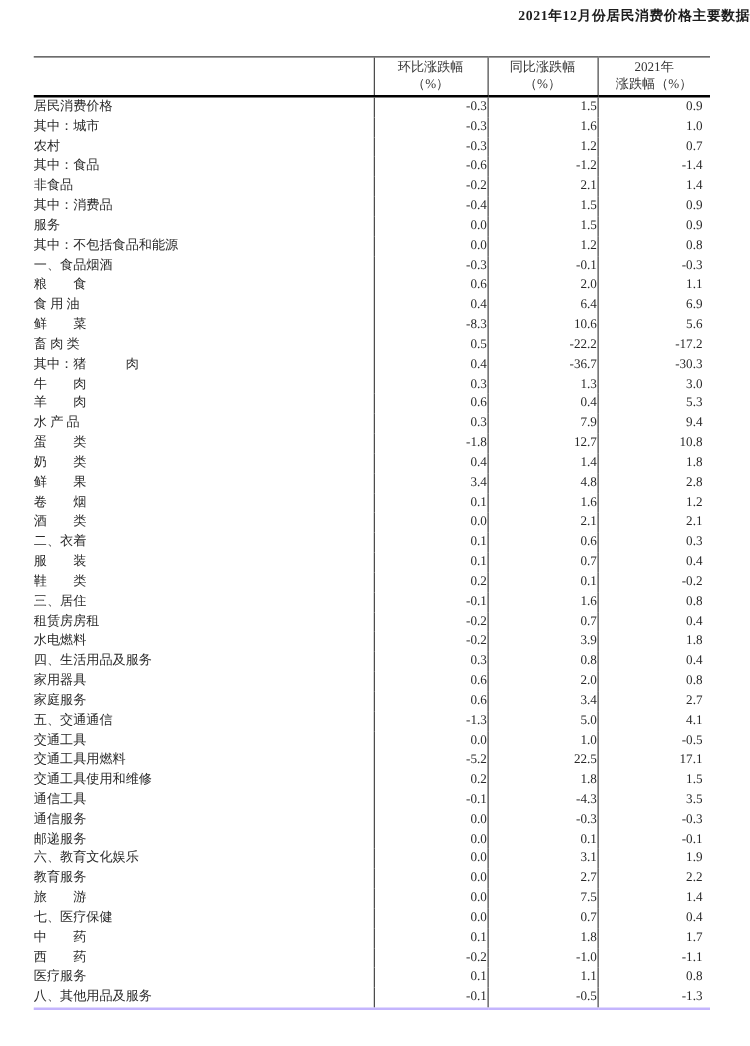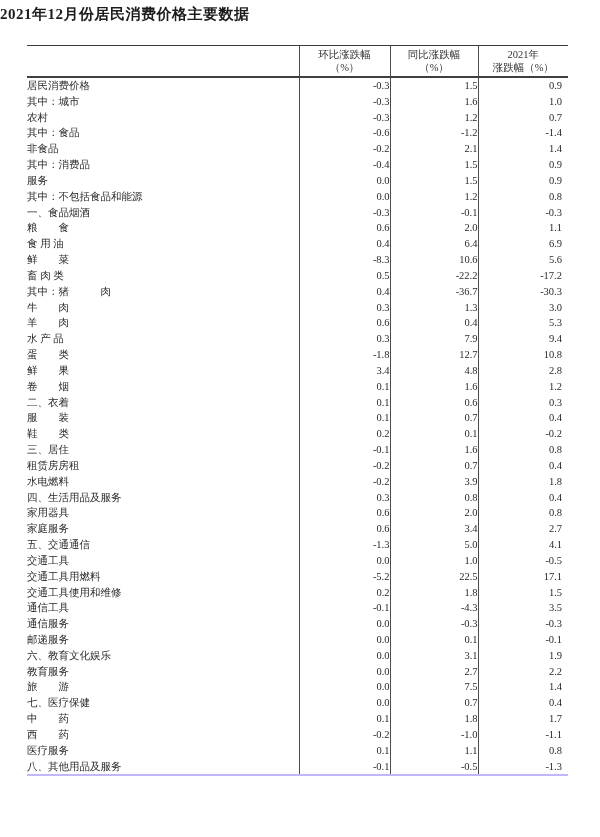--- a/index.html
+++ b/index.html
@@ -2,30 +2,30 @@
 <html><head>
 <meta charset="utf-8">
 <style>
   html,body{margin:0;padding:0;background:#ffffff;}
   .page{
     position:relative;width:600px;height:837px;background:#ffffff;overflow:hidden;
     font-family:"Liberation Serif","DejaVu Serif",serif;color:#2a2a2a;
   }
   .title{
     position:absolute;top:5px;left:0;width:100%;margin:0;
-    text-align:left;font-size:15px;font-weight:bold;color:#1c1c1c;
+    text-align:right;font-size:11px;font-weight:bold;color:#1c1c1c;
     letter-spacing:0.5px;
   }
   table.cpi{
     position:absolute;left:27px;top:45px;width:541px;
     border-collapse:collapse;table-layout:fixed;
   }
   table.cpi thead th{
     border-top:1.5px solid #3c3c3c;
-    border-bottom:2px solid #404040;
+    border-bottom:2px solid #000000;
     font-weight:normal;font-size:10.5px;line-height:13px;
     padding:2px 0;color:#333;vertical-align:middle;
   }
   table.cpi th:nth-child(n+2),
   table.cpi td:nth-child(n+2){border-left:1px solid #4c4c4c;}
   table.cpi tbody td{
     height:15.83px;font-size:10.5px;line-height:15.83px;
     padding:0;overflow:hidden;white-space:nowrap;color:#2a2a2a;
   }
   table.cpi tbody tr:last-child td{border-bottom:2px solid #c4b5fd;}
@@ -172,30 +172,42 @@
           <td class="num">7.9</td>
           <td class="num last">9.4</td>
         </tr>
         <tr>
           <td class="label ind2">蛋　　类</td>
           <td class="num">-1.8</td>
           <td class="num">12.7</td>
           <td class="num last">10.8</td>
         </tr>
         <tr>
+          <td class="label ind2">奶　　类</td>
+          <td class="num">0.4</td>
+          <td class="num">1.4</td>
+          <td class="num last">1.8</td>
+        </tr>
+        <tr>
           <td class="label ind2">鲜　　果</td>
           <td class="num">3.4</td>
           <td class="num">4.8</td>
           <td class="num last">2.8</td>
         </tr>
         <tr>
           <td class="label ind2">卷　　烟</td>
           <td class="num">0.1</td>
           <td class="num">1.6</td>
           <td class="num last">1.2</td>
+        </tr>
+        <tr>
+          <td class="label ind2">酒　　类</td>
+          <td class="num">0.0</td>
+          <td class="num">2.1</td>
+          <td class="num last">2.1</td>
         </tr>
         <tr>
           <td class="label ind0">二、衣着</td>
           <td class="num">0.1</td>
           <td class="num">0.6</td>
           <td class="num last">0.3</td>
         </tr>
         <tr>
           <td class="label ind2">服　　装</td>
           <td class="num">0.1</td>

